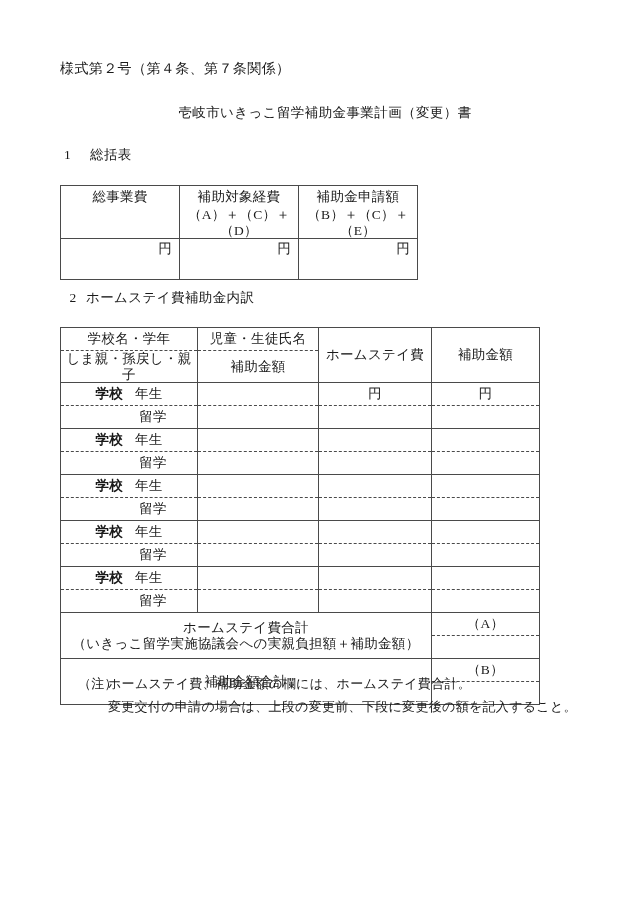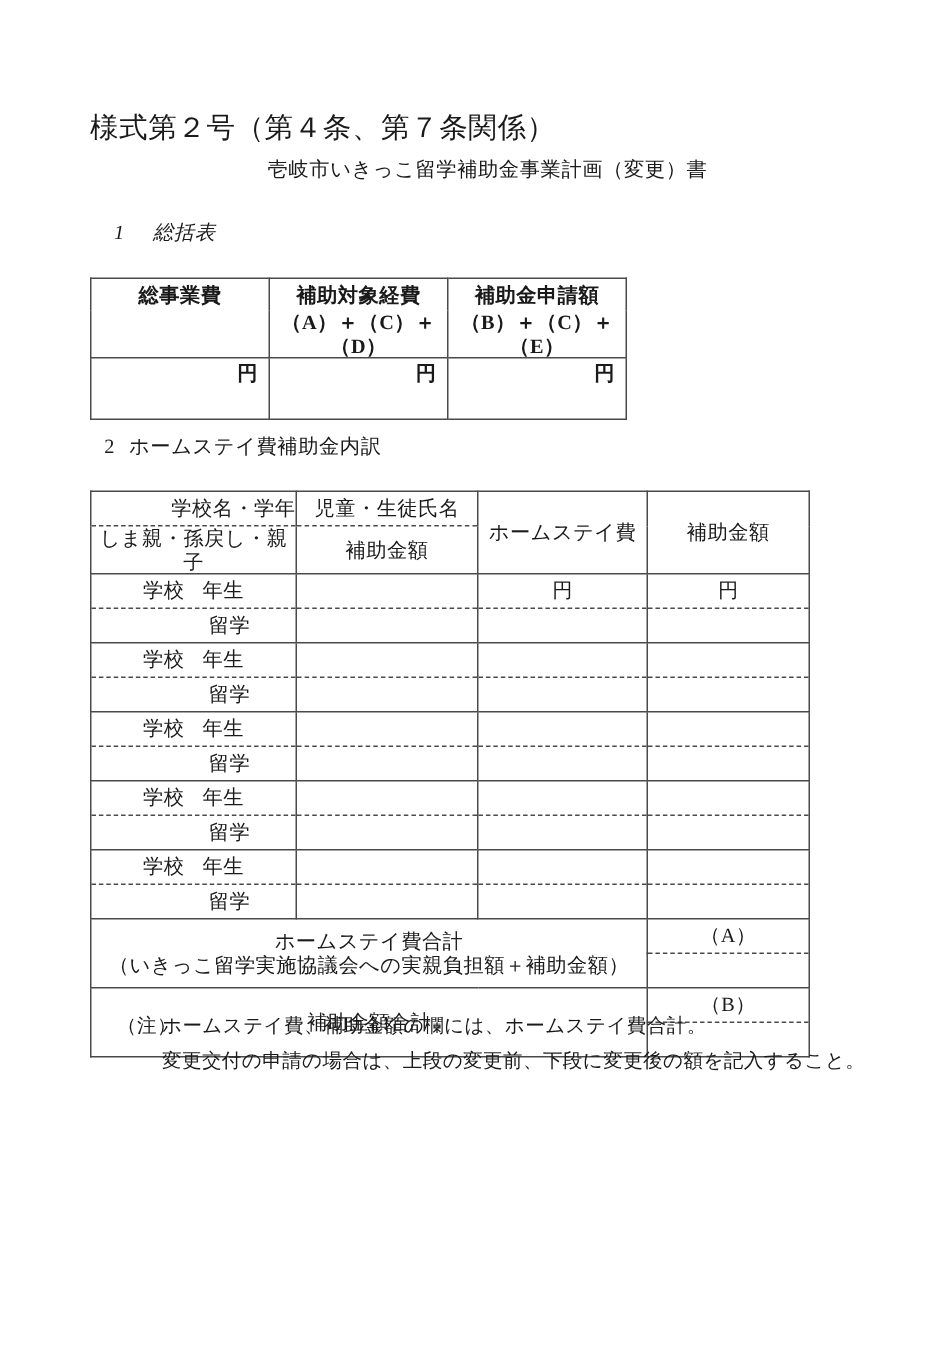--- a/index.html
+++ b/index.html
@@ -20,22 +20,22 @@
     position: relative;
     width: 630px;
     height: 903px;
     overflow: hidden;
   }
 
   
   .form-no {
     position: absolute;
     left: 60px;
-    top: 72px;
-    font-size: 19px;
+    top: 60px;
+    font-size: 14px;
     letter-spacing: 0.4px;
     white-space: nowrap;
   }
   .doc-title {
     position: absolute;
     left: 0;
     top: 104px;
     width: 628px;
     text-align: center;
     font-size: 13.5px;
@@ -45,21 +45,21 @@
     white-space: nowrap;
   }
 
   .section-head {
     position: absolute;
     font-size: 13.5px;
     letter-spacing: 0.4px;
     white-space: nowrap;
   }
   .section-head .num { display: inline-block; width: 26px; }
-  #section-1 { left: 76px; top: 146px; font-style: italic; }
+  #section-1 { left: 64px; top: 146px; }
   #section-2 { left: 60px; top: 289px; text-align: center; }
 
   
   .tbl {
     position: absolute;
     border-collapse: collapse;
     table-layout: fixed;
     font-size: 13.5px;
     letter-spacing: 0.3px;
   }
@@ -69,44 +69,44 @@
     vertical-align: middle;
     text-align: center;
     line-height: 1.15;
   }
   .dotted-bottom { border-bottom: 1px dashed #4a4a4a !important; }
   .dotted-top    { border-top: 1px dashed #4a4a4a !important; }
   .no-top        { border-top: none !important; }
   .no-bottom     { border-bottom: none !important; }
 
   
-  #table-summary { left: 60px; top: 185px; width: 358px; font-weight: bold; }
+  #table-summary { left: 60px; top: 185px; width: 358px; }
   #table-summary td { height: 21px; }
   #table-summary .hd { height: 21px; }
   #table-summary .yen-cell {
     text-align: right;
     padding-right: 7px;
     height: 38px;
     vertical-align: top;
     padding-top: 2px;
   }
 
   
   #table-homestay { left: 60px; top: 327px; width: 475px; }
   #table-homestay td { height: 22px; }
-  #table-homestay .c-school { width: 136px; text-align: right; }
+  #table-homestay .c-school { width: 136px; }
   #table-homestay .c-name   { width: 120px; }
   #table-homestay .c-fee    { width: 112px; }
   #table-homestay .c-subs   { width: 107px; }
 
   .row-school {
     text-align: center;
     padding-right: 4px;
   }
-  .row-school .lbl-school { margin-right: 12px; }
+  .row-school .lbl-school { margin-right: 12px; font-weight: bold; }
   .row-ryugaku {
     text-align: center;
     padding-right: 4px;
   }
   .row-ryugaku .lbl-ryugaku { margin-left: 48px; }
 
   .yen-right {
     text-align: right;
     padding-right: 7px;
   }

